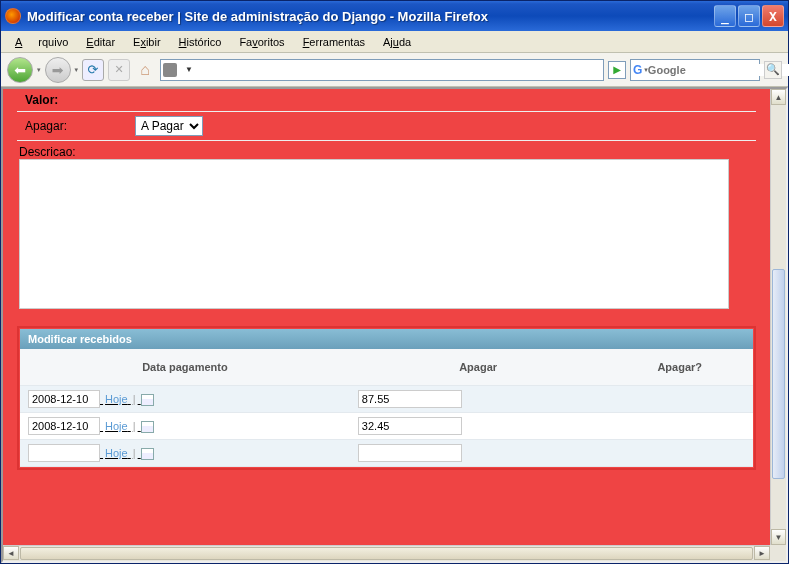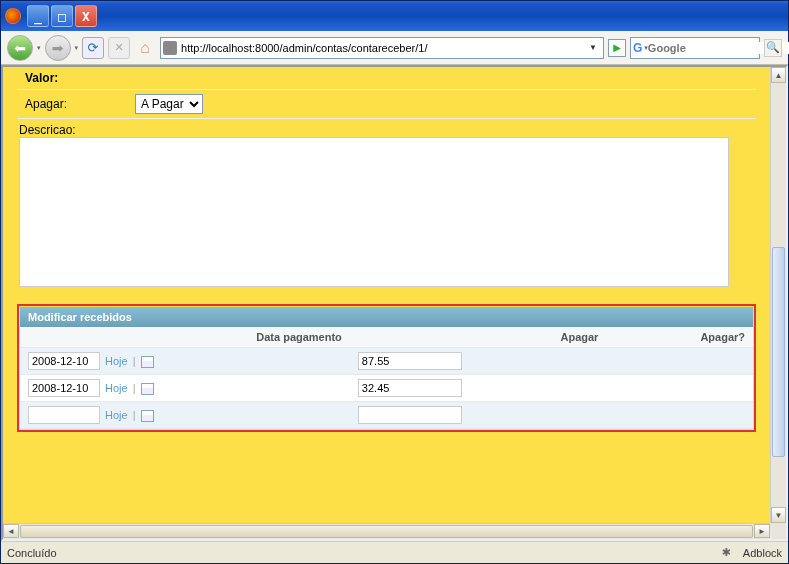--- a/index.html
+++ b/index.html
@@ -31,81 +31,90 @@
 .urlbar { flex:1; height:22px; border:1px solid #7f9db9; background:#fff; display:flex; align-items:center; padding:0 2px; }
 .urlbar .favicon { width:14px; height:14px; background:#888; border-radius:2px; margin-right:4px; }
 .urlbar input { flex:1; border:none; outline:none; font-size:11px; }
 .urlbar .dd { font-size:8px; color:#333; padding:0 4px; }
 .gobtn { width:18px; height:18px; border:1px solid #7f9db9; background:#fff; display:flex;align-items:center;justify-content:center; color:#3a3; font-size:10px; }
 .searchbox { width:130px; height:22px; border:1px solid #7f9db9; background:#fff; display:flex; align-items:center; padding:0 2px; }
 .searchbox .g { display:inline-flex; font-weight:bold; font-size:12px; margin-right:2px; }
 .searchbox input { flex:1; border:none; outline:none; font-size:11px; color:#999;font-weight:bold; }
 .maglass { width:18px; height:18px; border:1px solid #ccc; background:#f4f3ee; display:flex;align-items:center;justify-content:center; color:#888; }
 
-.content-area { flex:1; background:#fde047; border:2px inset #eee; position:relative; overflow:hidden; }
+.content-area { flex:1; background:#ef4444; border:2px inset #eee; position:relative; overflow:hidden; }
 .content-inner { position:absolute; left:0; top:0; right:16px; bottom:16px; overflow:hidden; padding:0 8px 8px 8px; }
 .vscroll { position:absolute; right:0; top:0; bottom:16px; width:16px; background:#e8e6dc; border-left:1px solid #ccc; }
 .vscroll .vsbtn { height:16px; background:linear-gradient(#fefefe,#e0decb); border:1px solid #bdb9a6; display:flex;align-items:center;justify-content:center; font-size:8px; color:#555; }
 .vscroll .thumb { position:absolute; left:1px; right:1px; background:linear-gradient(to right,#e6ecf7,#c0d0ec); border:1px solid #9db7d8; border-radius:2px; }
 .hscroll { position:absolute; left:0; right:16px; bottom:0; height:16px; background:#e8e6dc; border-top:1px solid #ccc; }
 .hscroll .hsbtn { width:16px; height:14px; background:linear-gradient(#fefefe,#e0decb); border:1px solid #bdb9a6; display:inline-flex;align-items:center;justify-content:center; font-size:8px; color:#555; position:absolute; top:0; }
 .hscroll .hthumb { position:absolute; top:1px; bottom:1px; background:linear-gradient(#f2efe0,#ddd6bf); border:1px solid #bdb9a6; border-radius:2px; }
 .corner { position:absolute; right:0; bottom:0; width:16px; height:16px; background:#e8e6dc; }
 
 .form-row { display:flex; align-items:center; padding:4px 8px; font-size:12px; }
 .form-row .lbl { width:110px; font-weight:bold; }
 .form-row input[type=text] { border:1px solid #ccc; padding:2px 4px; font-size:12px; }
 .form-row select { border:1px solid #7f9db9; background:#fff; font-size:12px; padding:1px; }
 .desc-row { padding:4px 8px; font-size:12px; }
 .desc-row textarea { width:710px; height:150px; border:1px solid #ccc; resize:none; font-family:inherit; font-size:12px; }
 .form-box { border-bottom:1px solid #eee; margin:0 6px; }
 
 .inline-section { margin:10px 6px 4px 6px; border:2px solid #d33; padding:1px; }
 .inline-title { background:#79aec8; background:linear-gradient(#89bdd5,#6ba0bb); color:#fff; font-weight:bold; padding:4px 8px; font-size:11px; }
 .inline-table { width:100%; border-collapse:collapse; font-size:11px; }
-.inline-table th { background:#f5f7f9; text-align:right; padding:4px 8px; color:#555; font-weight:bold; border-bottom:1px solid #e3e9ee; }
-.inline-table td { padding:4px 8px; border-bottom:1px solid #e3e9ee; }
+.inline-table th { background:#f5f7f9; text-align:center; padding:12px 8px; color:#555; font-weight:bold; border-bottom:1px solid #e3e9ee; }
+.inline-table td { padding:4px 8px; border-bottom:1px solid #e3e9ee;text-decoration:underline; }
 .inline-table tr.odd td { background:#ecf3f8; }
 .inline-table tr.even td { background:#fff; }
 .date-input { width:72px; border:1px solid #ccc; padding:2px 3px; font-size:11px; }
 .valor-input { width:104px; border:1px solid #ccc; padding:2px 3px; font-size:11px; }
 .hoje-link { color:#5b9bd5; cursor:pointer; margin-left:2px; }
 .sep { color:#aaa; margin:0 2px; }
 .cal-icon { display:inline-block; width:13px; height:12px; border:1px solid #8aa; background:linear-gradient(#fff 40%,#eef 40%); vertical-align:middle; }
 
 .statusbar { height:22px; background:#ece9d8; border-top:1px solid #ccc; display:flex; align-items:center; padding:0 6px; font-size:11px; color:#333; }
 .statusbar .left { flex:1; }
 .statusbar .bug { margin-right:12px; color:#666; }
 </style>
 </head>
 <body>
 
 <div class="window">
 
   <div class="titlebar">
     <div class="ff-icon"></div>
+    <div class="title">Modificar conta receber | Site de administração do Django - Mozilla Firefox</div>
     <div class="winbtns">
       <div class="winbtn min">_</div>
       <div class="winbtn max">□</div>
       <div class="winbtn close">X</div>
     </div>
   </div>
 
+  <div class="menubar">
+    <span><u>A</u><span></span>rquivo</span>
+    <span><u>E</u>ditar</span>
+    <span>E<u>x</u>ibir</span>
+    <span><u>H</u>istórico</span>
+    <span>Fa<u>v</u>oritos</span>
+    <span><u>F</u>erramentas</span>
+    <span>Aj<u>u</u>da</span>
+  </div>
 
   <div class="toolbar">
     <div class="navbtn back">⬅</div>
     <span class="dropdown-arrow">▾</span>
     <div class="navbtn fwd">➡</div>
     <span class="dropdown-arrow">▾</span>
     <div class="reloadbtn">⟳</div>
     <div class="stopbtn">✕</div>
     <div class="homebtn">⌂</div>
     <div class="urlbar">
       <div class="favicon"></div>
-      <input type="text" value="http://localhost:8000/admin/contas/contareceber/1/" style="">
       <span class="dd">▼</span>
     </div>
     <div class="gobtn">▶</div>
     <div class="searchbox">
       <span class="g">
           <span style="color:#4285f4">G</span>
         </span>
       <span class="dropdown-arrow">▾</span>
       <input type="text" placeholder="Google" style="">
     </div>
@@ -188,19 +197,14 @@
       <div class="vsbtn" style="position:absolute;bottom:0;left:0;right:0">▼</div>
     </div>
     <div class="hscroll">
       <div class="hsbtn" style="left:0">◄</div>
       <div class="hthumb" style="left:17px; right:17px;"></div>
       <div class="hsbtn" style="right:0">►</div>
     </div>
     <div class="corner"></div>
   </div>
 
-  <div class="statusbar">
-    <div class="left">Concluído</div>
-    <div class="bug">✱</div>
-    <div>Adblock</div>
-  </div>
 
 </div>
 
 </body></html>

